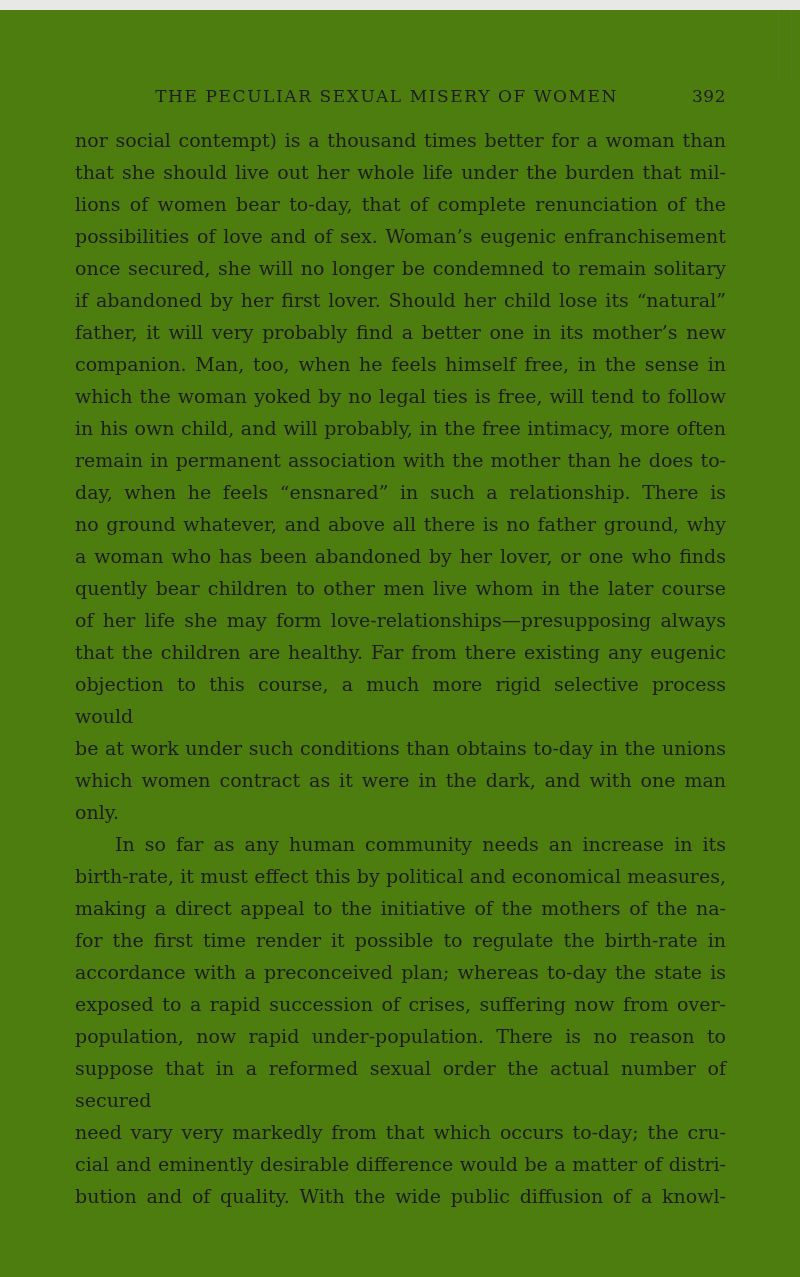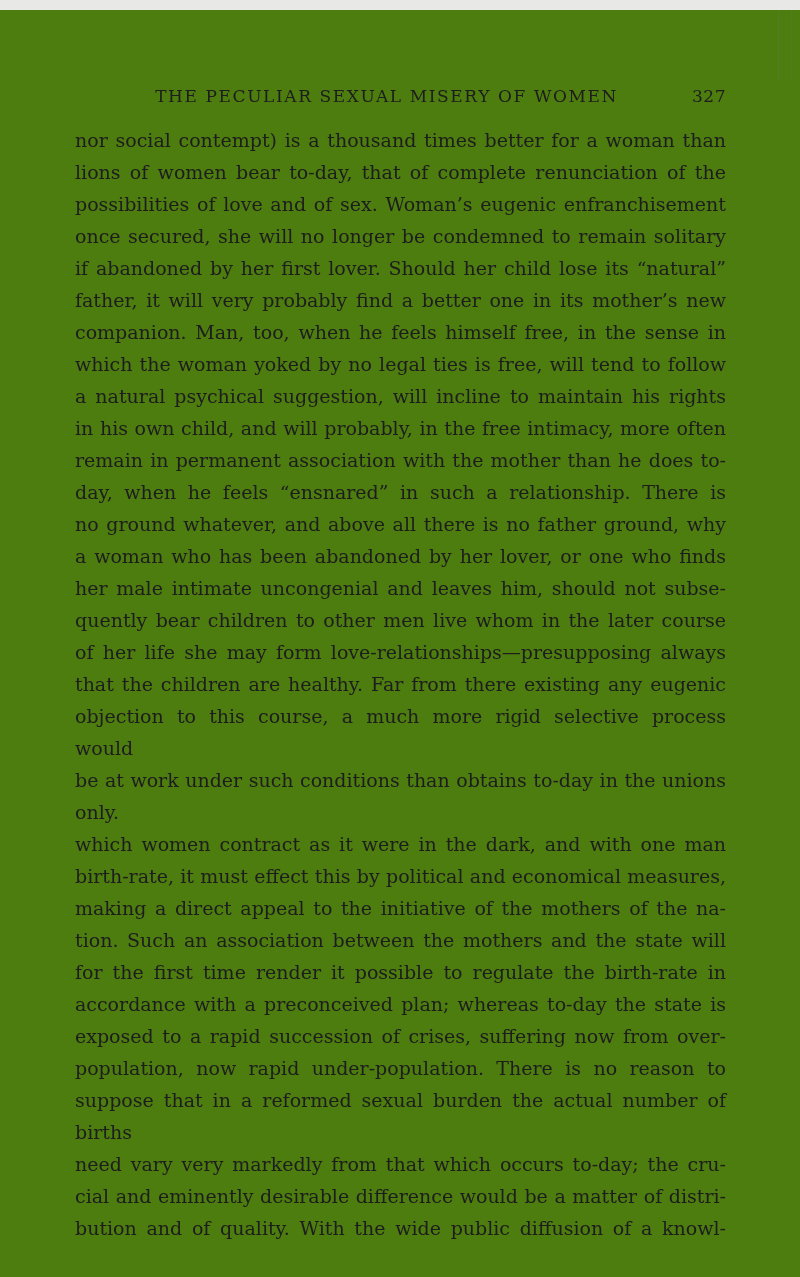--- a/index.html
+++ b/index.html
@@ -76,55 +76,54 @@
   }
 </style>
 </head>
 <body>
 
 <div class="page">
   <div class="scan-artifact"></div>
 
   <div class="running-head">
     <span class="running-title">THE PECULIAR SEXUAL MISERY OF WOMEN</span>
-    <span class="page-number">327</span>
+    <span class="page-number">392</span>
   </div>
 
   <div class="page-body">
     <div class="paragraph">
         <div class="line">nor social contempt) is a thousand times better for a woman than</div>
+        <div class="line">that she should live out her whole life under the burden that mil-</div>
         <div class="line">lions of women bear to-day, that of complete renunciation of the</div>
         <div class="line">possibilities of love and of sex. Woman’s eugenic enfranchisement</div>
         <div class="line">once secured, she will no longer be condemned to remain solitary</div>
         <div class="line">if abandoned by her first lover. Should her child lose its “natural”</div>
         <div class="line">father, it will very probably find a better one in its mother’s new</div>
         <div class="line">companion. Man, too, when he feels himself free, in the sense in</div>
         <div class="line">which the woman yoked by no legal ties is free, will tend to follow</div>
-        <div class="line">a natural psychical suggestion, will incline to maintain his rights</div>
         <div class="line">in his own child, and will probably, in the free intimacy, more often</div>
         <div class="line">remain in permanent association with the mother than he does to-</div>
         <div class="line">day, when he feels “ensnared” in such a relationship. There is</div>
         <div class="line">no ground whatever, and above all there is no father ground, why</div>
         <div class="line">a woman who has been abandoned by her lover, or one who finds</div>
-        <div class="line">her male intimate uncongenial and leaves him, should not subse-</div>
         <div class="line">quently bear children to other men live whom in the later course</div>
         <div class="line">of her life she may form love-relationships—presupposing always</div>
         <div class="line">that the children are healthy. Far from there existing any eugenic</div>
         <div class="line">objection to this course, a much more rigid selective process would</div>
         <div class="line">be at work under such conditions than obtains to-day in the unions</div>
+        <div class="line">which women contract as it were in the dark, and with one man</div>
         <div class="line last">only.</div>
-        <div class="line">which women contract as it were in the dark, and with one man</div>
       </div>
     <div class="paragraph">
+        <div class="line indent">In so far as any human community needs an increase in its</div>
         <div class="line">birth-rate, it must effect this by political and economical measures,</div>
         <div class="line">making a direct appeal to the initiative of the mothers of the na-</div>
-        <div class="line">tion. Such an association between the mothers and the state will</div>
         <div class="line">for the first time render it possible to regulate the birth-rate in</div>
         <div class="line">accordance with a preconceived plan; whereas to-day the state is</div>
         <div class="line">exposed to a rapid succession of crises, suffering now from over-</div>
         <div class="line">population, now rapid under-population. There is no reason to</div>
-        <div class="line">suppose that in a reformed sexual burden the actual number of births</div>
+        <div class="line">suppose that in a reformed sexual order the actual number of secured</div>
         <div class="line">need vary very markedly from that which occurs to-day; the cru-</div>
         <div class="line">cial and eminently desirable difference would be a matter of distri-</div>
         <div class="line">bution and of quality. With the wide public diffusion of a knowl-</div>
       </div>
   </div>
 </div>
 
 </body></html>

